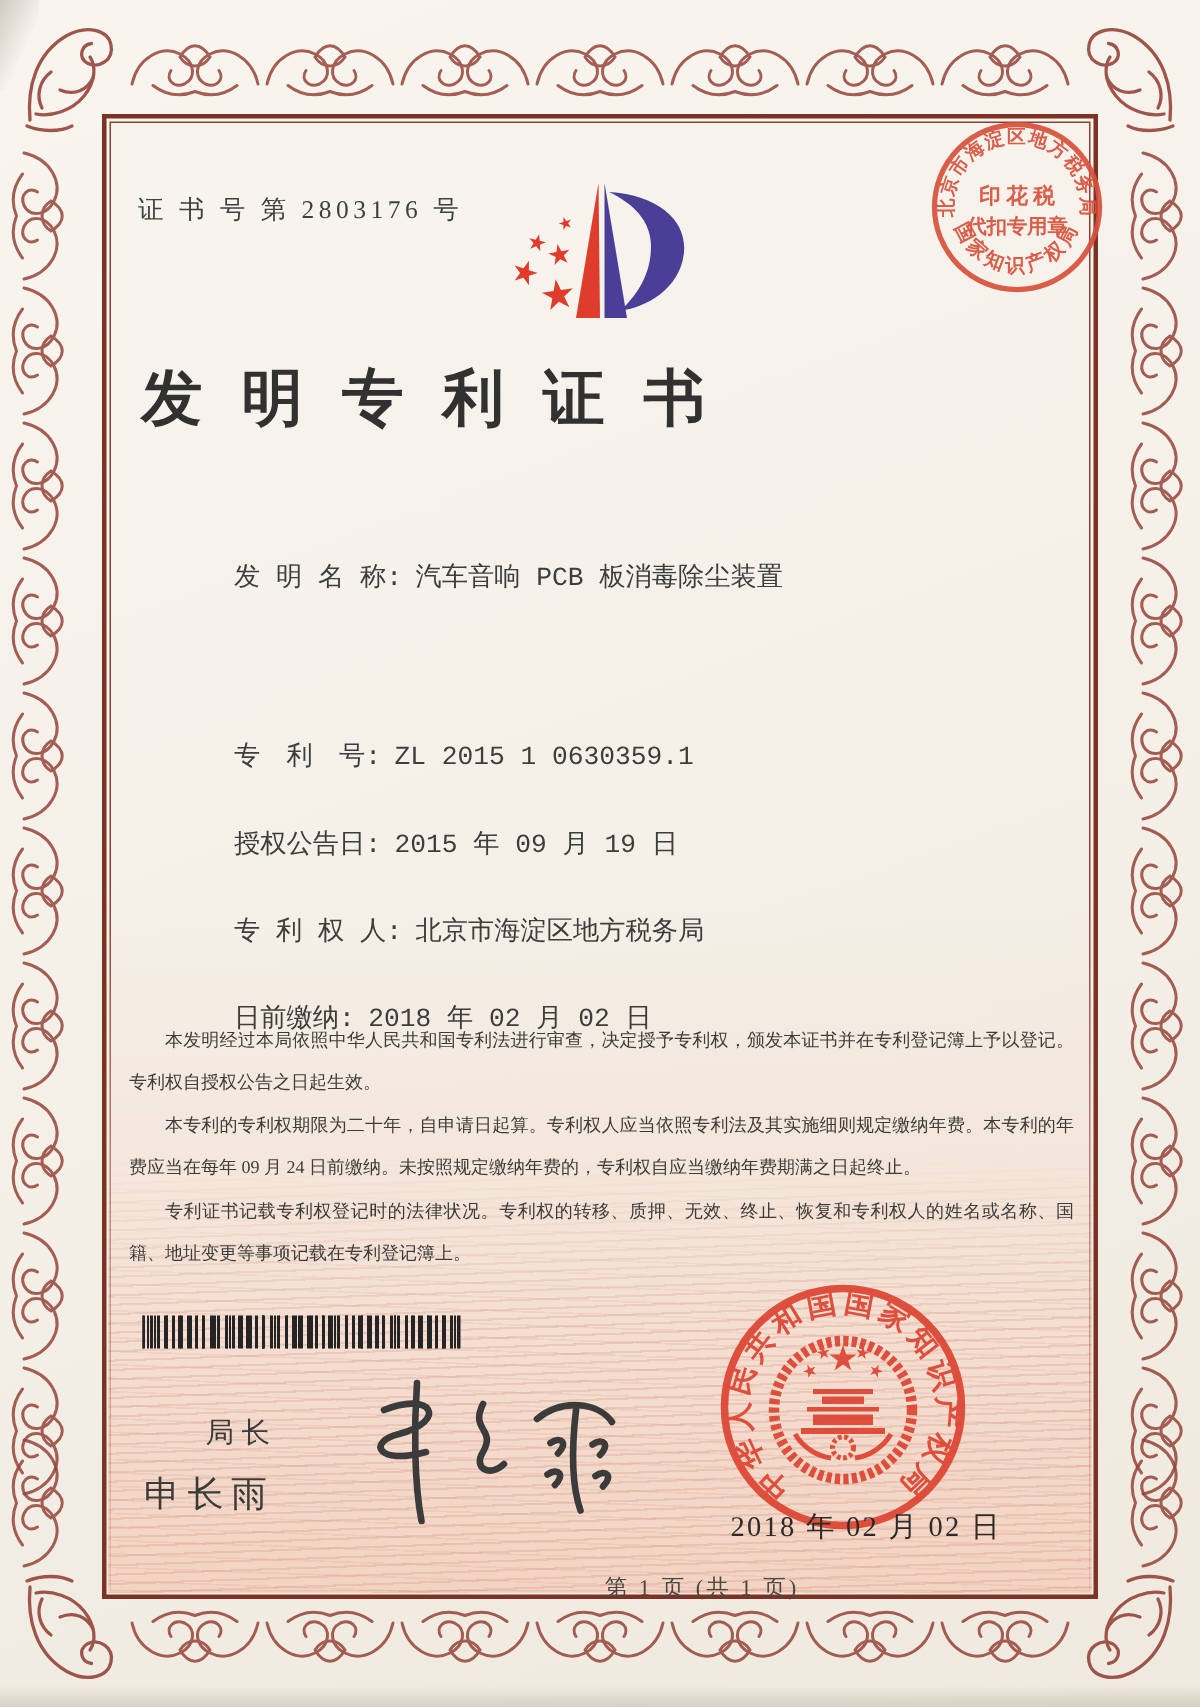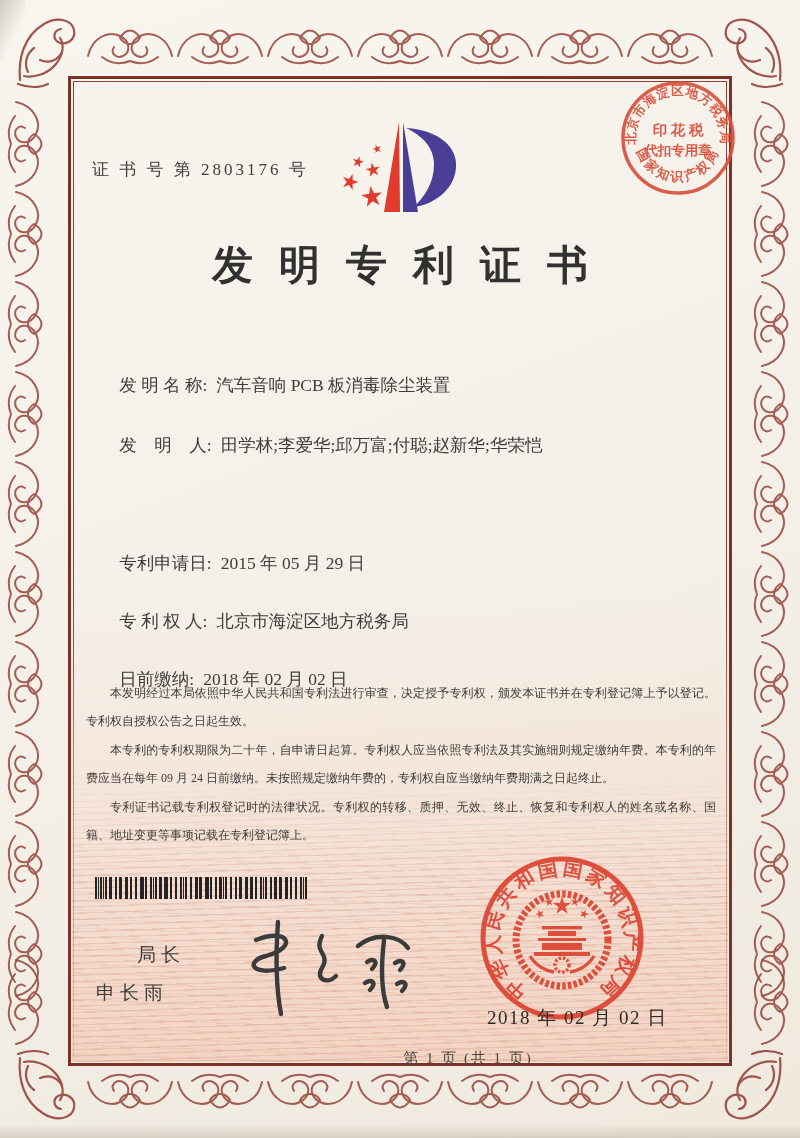--- a/index.html
+++ b/index.html
@@ -41,42 +41,42 @@
   .guilloche{ 
     position:absolute;left:72px;top:770px;width:656px;height:292px;z-index:3;
     background:
       repeating-linear-gradient(178deg,rgba(200,106,84,.18) 0 1.4px,rgba(0,0,0,0) 1.4px 6.2px),
       repeating-linear-gradient(182deg,rgba(200,106,84,.10) 0 1.2px,rgba(0,0,0,0) 1.2px 9px);
     -webkit-mask-image:linear-gradient(180deg,transparent 0%,#000 38%);
     mask-image:linear-gradient(180deg,transparent 0%,#000 38%);
     pointer-events:none;
   }
   .content{position:absolute;inset:0;z-index:4;color:#3a3a3a;}
-  .cert-no{position:absolute;left:92px;top:128px;font-size:17px;letter-spacing:3px;color:#40403f;margin-top:30px;}
+  .cert-no{position:absolute;left:92px;top:128px;font-size:17px;letter-spacing:3px;color:#40403f;}
   .title{
     position:absolute;left:68px;top:238px;width:664px;margin:0;
-    text-align:center;font-size:41px;font-weight:bold;color:#313131;
+    font-size:41px;font-weight:bold;color:#313131;
     letter-spacing:26px;text-indent:26px;
   }
-  .field{position:absolute;left:93px;font-size:17.5px;white-space:pre;color:#3d3d3c;}
+  .field{position:absolute;left:93px;font-size:17.5px;white-space:pre;color:#3d3d3c;font-family:Liberation Mono, monospace;}
   .field .value{margin-left:9px;}
   .bodytext{position:absolute;left:86px;top:680px;width:630px;}
   .bodytext p{
     margin:0 0 2px 0;text-align:justify;text-indent:2em;
     font-size:12px;line-height:27.6px;color:#3d3c3a;
   }
   .barcode{
     position:absolute;left:95px;top:877px;width:212px;height:22px;z-index:4;
     background:
       repeating-linear-gradient(90deg,#242424 0 2px,rgba(0,0,0,0) 2px 5px),
       repeating-linear-gradient(90deg,#242424 0 1px,rgba(0,0,0,0) 1px 8px),
       repeating-linear-gradient(90deg,rgba(0,0,0,0) 0 3px,#242424 3px 4px,rgba(0,0,0,0) 4px 11px);
   }
   .issuer-title{position:absolute;left:96px;top:942px;font-size:19px;letter-spacing:5px;color:#3b3b3b;margin-left:41px;}
-  .issuer-name{position:absolute;left:96px;top:980px;font-size:19px;letter-spacing:5px;color:#3b3b3b;}
+  .issuer-name{position:absolute;left:96px;top:980px;font-size:24px;letter-spacing:5px;color:#3b3b3b;}
   .sig{position:absolute;left:218px;top:910px;z-index:5;}
   .seal{position:absolute;left:476px;top:852px;z-index:5;opacity:.93;mix-blend-mode:multiply;}
   .tax-stamp{position:absolute;left:618px;top:78px;z-index:5;opacity:.92;mix-blend-mode:multiply;}
   .logo{position:absolute;left:328px;top:98px;z-index:4;}
   .seal-date{position:absolute;left:487px;top:1005px;font-size:19px;letter-spacing:1.5px;color:#2e2a27;z-index:6;}
   .footer{
     position:absolute;left:68px;top:1049px;width:800px;text-align:center;
     font-size:15px;letter-spacing:2px;color:#4a4641;z-index:6;
   }
 </style>
@@ -202,25 +202,25 @@
       </text>
       <text x="60" y="57" text-anchor="middle" font-size="14.5" font-weight="bold" fill="#d7503b">印 花 税</text>
       <text x="60" y="77" text-anchor="middle" font-size="13.5" font-weight="bold" fill="#d7503b">代扣专用章</text>
     </svg>
 
     <h1 class="title">发明专利证书</h1>
 
     <div class="field" style="top:352px">
       <span class="label">发 明 名 称:</span><span class="value">汽车音响 PCB 板消毒除尘装置</span>
     </div>
-    <div class="field" style="top:412px">
-      <span class="label">发　明　人:</span><span class="value">田学林;李爱华;邱万富;付聪;赵新华;华荣恺</span>
+    <div class="field" style="top:471px">
+      <span class="label">专　利　号:</span><span class="value">ZL 2015 1 0630359.1</span>
     </div>
     <div class="field" style="top:530px">
-      <span class="label">专利申请日:</span><span class="value">2015 年 05 月 29 日</span>
+      <span class="label">授权公告日:</span><span class="value">2015 年 09 月 19 日</span>
     </div>
     <div class="field" style="top:588px">
       <span class="label">专 利 权 人:</span><span class="value">北京市海淀区地方税务局</span>
     </div>
     <div class="field" style="top:646px">
       <span class="label">日前缴纳:</span><span class="value">2018 年 02 月 02 日</span>
     </div>
 
     <div class="bodytext">
       <p>本发明经过本局依照中华人民共和国专利法进行审查，决定授予专利权，颁发本证书并在专利登记簿上予以登记。专利权自授权公告之日起生效。</p>

